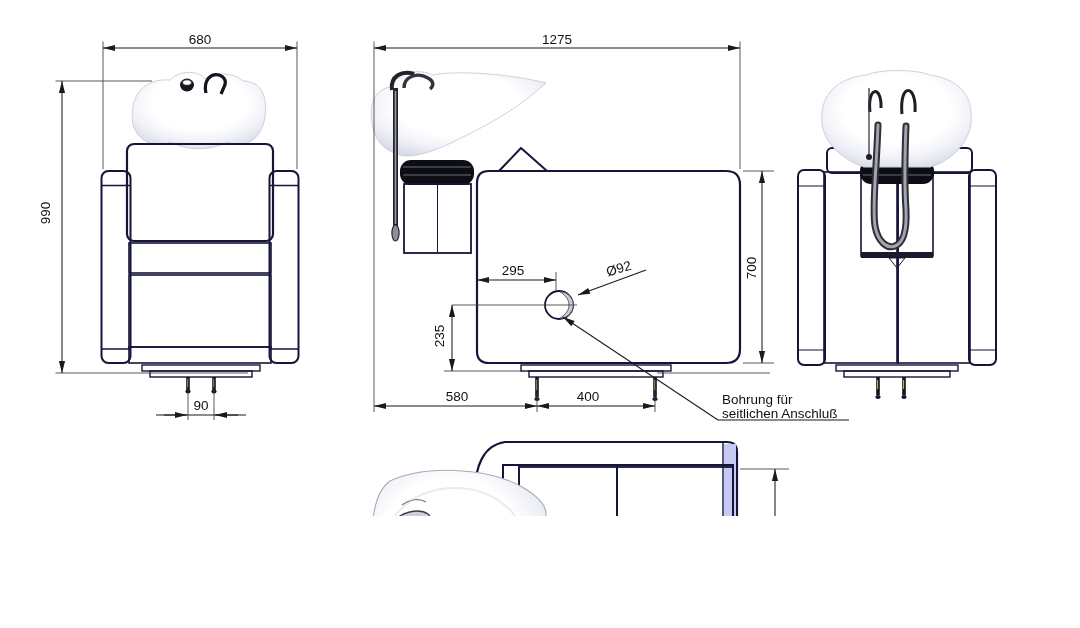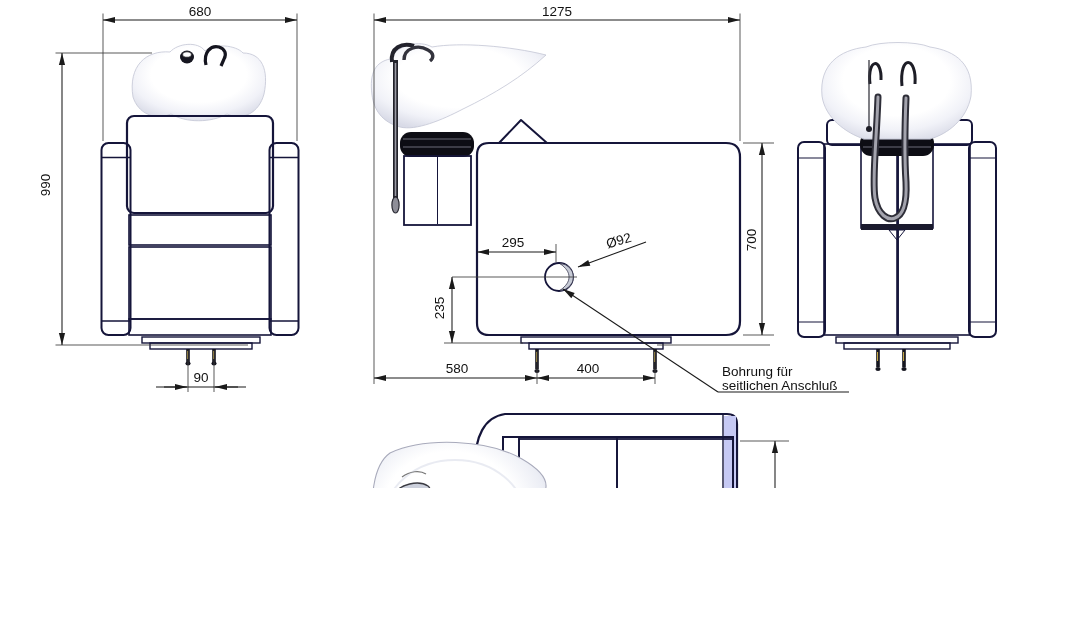--- a/index.html
+++ b/index.html
@@ -1,16 +1,16 @@
 <!DOCTYPE html>
 <html><head>
 <meta charset="utf-8">
 <style>
   html,body{margin:0;padding:0;background:#ffffff;}
-  #stage{position:relative;width:1080px;height:488px;background:#ffffff;overflow:hidden;}
+  #stage{position:relative;width:1080px;height:488px;background:#ffffff;overflow:hidden;margin-top:28px;}
   svg{display:block;}
   .dim{stroke:#1a1a1a;stroke-width:1.05;fill:none;}
   .ext{stroke:#3c3c3c;stroke-width:0.85;fill:none;}
   .dimtext{font:13.5px "Liberation Sans", sans-serif;fill:#111111;text-anchor:middle;}
   .notetext{font:13.5px "Liberation Sans", sans-serif;fill:#111111;text-anchor:start;}
   .heavy{stroke:#15153a;fill:none;}
 </style>
 </head>
 <body>
 

